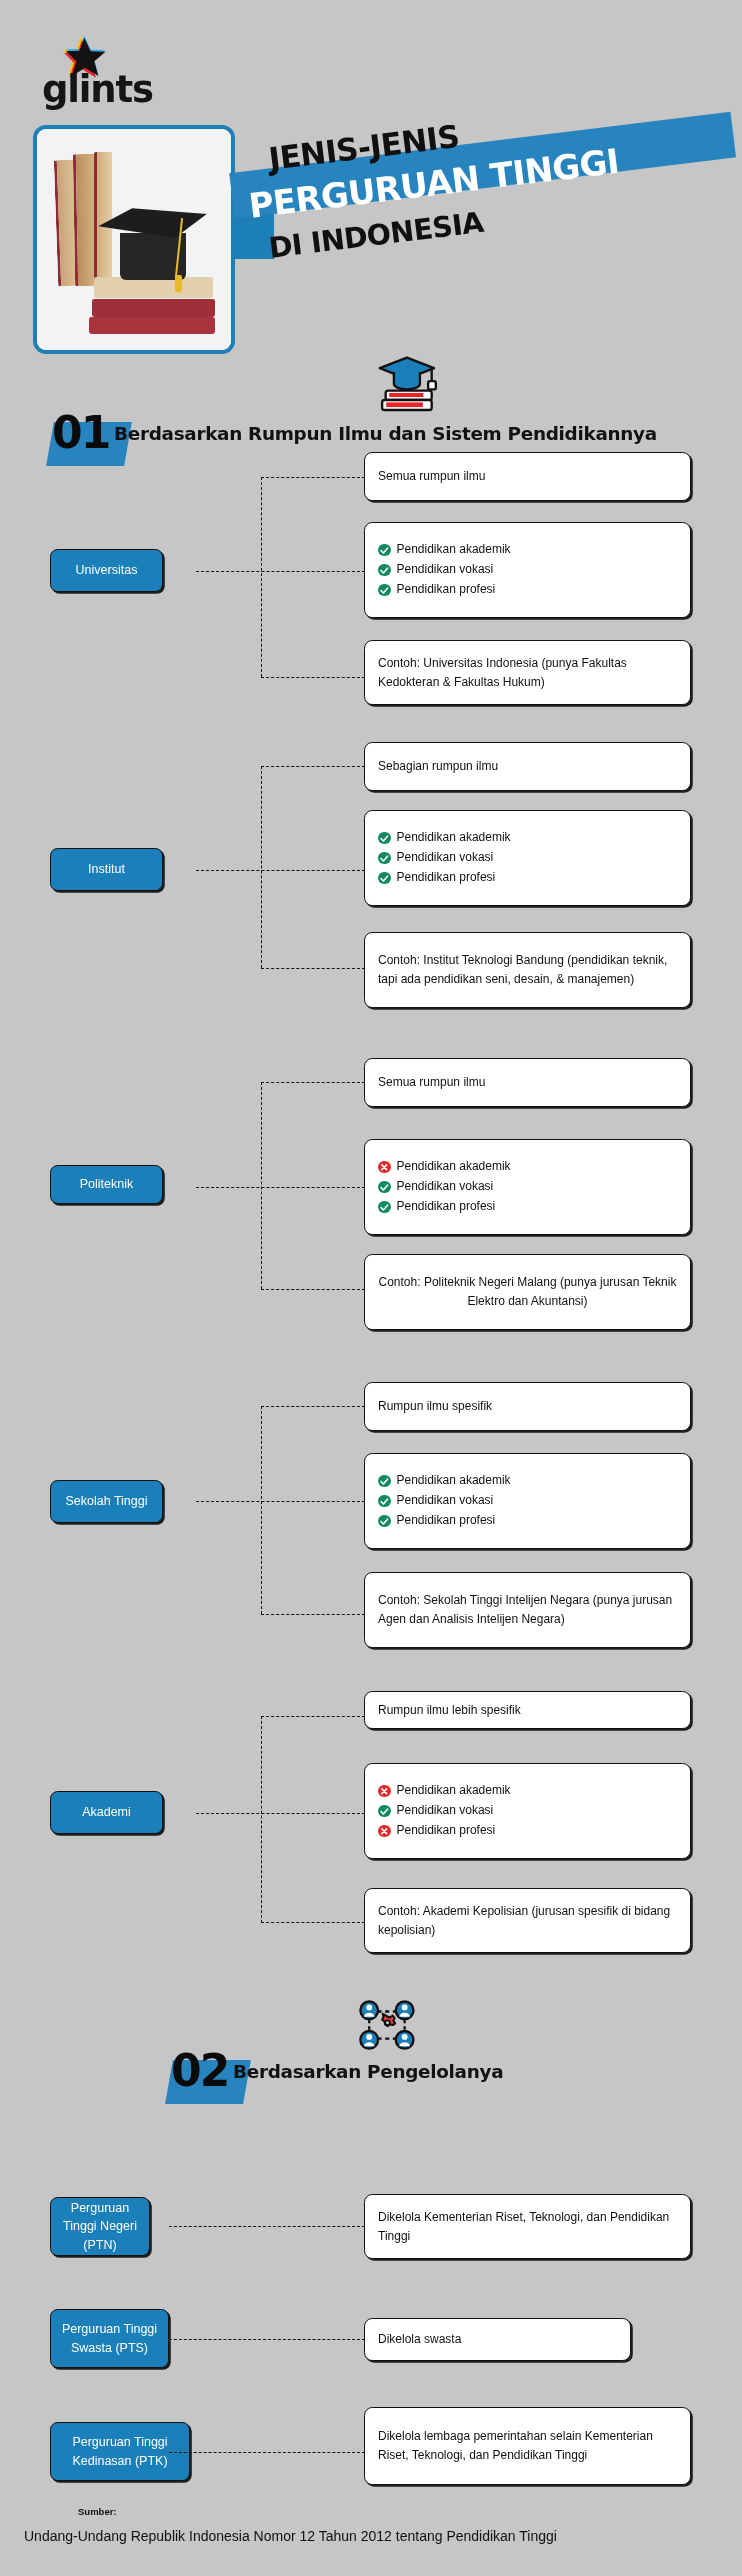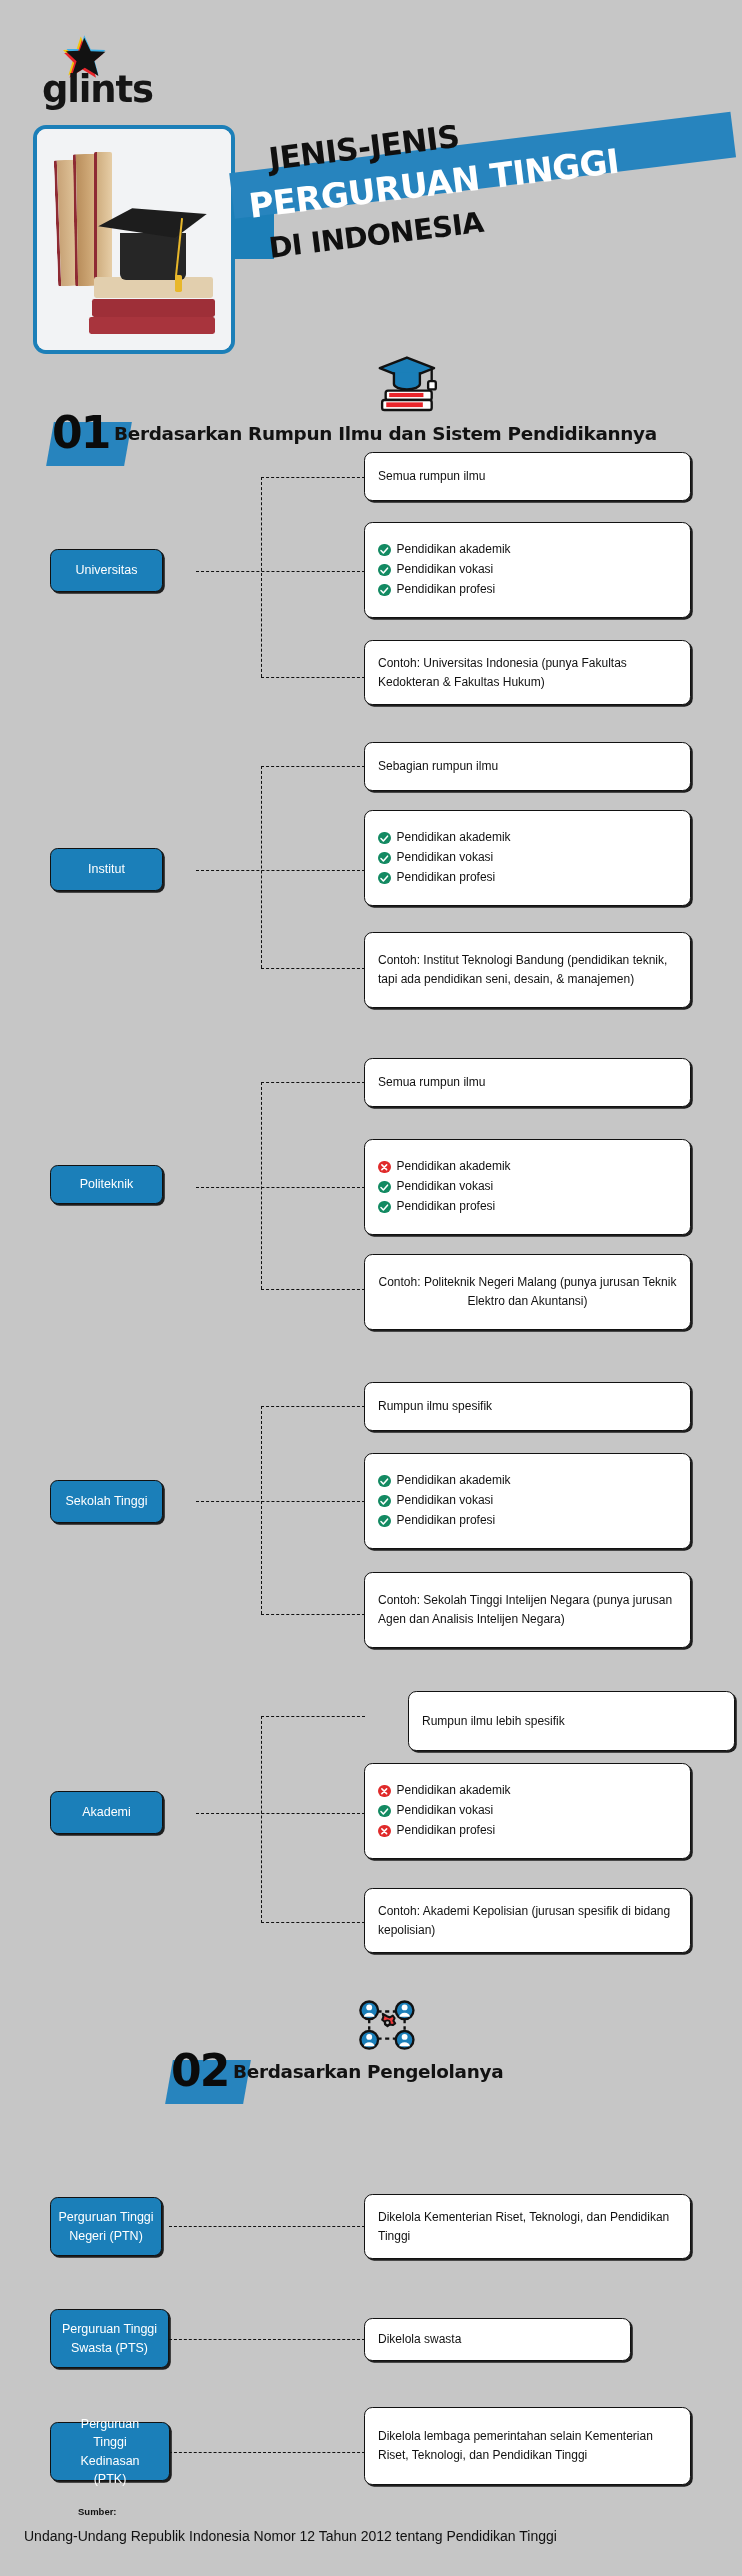--- a/index.html
+++ b/index.html
@@ -372,21 +372,21 @@
   <div>
     <div class="dl-v" style="left:261px;top:1716px;height:207px;"></div>
     <div class="dl-h" style="left:261px;top:1716px;width:104px;"></div>
     <div class="dl-h" style="left:196px;top:1813px;width:169px;"></div>
     <div class="dl-h" style="left:261px;top:1922px;width:104px;"></div>
 
     <div class="bluebox" style="left:50px;top:1791px;width:113px;height:43px;">
       <span>Akademi</span>
     </div>
 
-    <div class="wbox" style="left:364px;top:1691px;width:327px;height:60px;margin-left:44px;">
+    <div class="wbox" style="left:364px;top:1691px;width:327px;height:38px;">
       <div class="txt">Rumpun ilmu lebih spesifik</div>
     </div>
 
     <div class="wbox list" style="left:364px;top:1763px;width:327px;height:96px;">
       <div class="listwrap">
         <div class="li">
           <span class="mk no">
               <svg viewBox="0 0 21 21">
                 <path d="M6.5 6.5 l8 8 M14.5 6.5 l-8 8" stroke="#fff" stroke-width="2.6" fill="none" stroke-linecap="round"></path>
               </svg>
@@ -450,41 +450,41 @@
       </g>
     </svg>
   </div>
   <div class="sec-head" style="top:2049px;">
     <div class="sec-num-band" style="left:169px;top:10.7px;"></div>
     <div class="sec-num" style="left:171px;top:0px;">02</div>
     <div class="sec-title" style="left:233px;top:12px;">Berdasarkan Pengelolanya</div>
   </div>
 
   <div>
-    <div class="bluebox" style="left:50px;top:2197px;width:112px;height:59px;padding:0 7.1px;">
+    <div class="bluebox" style="left:50px;top:2197px;width:100px;height:59px;padding:0 7.1px;">
       <span>Perguruan Tinggi Negeri (PTN)</span>
     </div>
     <div class="dl-h" style="left:169px;top:2226px;width:196px;"></div>
     <div class="wbox" style="left:364px;top:2194px;width:327px;height:65px;">
       <div class="txt">Dikelola Kementerian Riset, Teknologi, dan Pendidikan Tinggi</div>
     </div>
   </div>
 
   <div>
     <div class="bluebox" style="left:50px;top:2309px;width:119px;height:59px;padding:0 7.1px;">
       <span>Perguruan Tinggi Swasta (PTS)</span>
     </div>
     <div class="dl-h" style="left:169px;top:2339px;width:196px;"></div>
     <div class="wbox" style="left:364px;top:2318px;width:267px;height:43px;">
       <div class="txt">Dikelola swasta</div>
     </div>
   </div>
 
   <div>
-    <div class="bluebox" style="left:50px;top:2422px;width:120px;height:59px;padding:0 20px;">
+    <div class="bluebox" style="left:50px;top:2422px;width:140px;height:59px;padding:0 20px;">
       <span>Perguruan Tinggi Kedinasan (PTK)</span>
     </div>
     <div class="dl-h" style="left:169px;top:2452px;width:196px;"></div>
     <div class="wbox" style="left:364px;top:2407px;width:327px;height:78px;">
       <div class="txt">Dikelola lembaga pemerintahan selain Kementerian Riset, Teknologi, dan Pendidikan Tinggi</div>
     </div>
   </div>
 
   <div class="src-title" style="top:2506px;margin-left:36px;">Sumber:</div>
   <div class="src-body" style="top:2528px;">Undang-Undang Republik Indonesia Nomor 12 Tahun 2012 tentang Pendidikan Tinggi</div>

